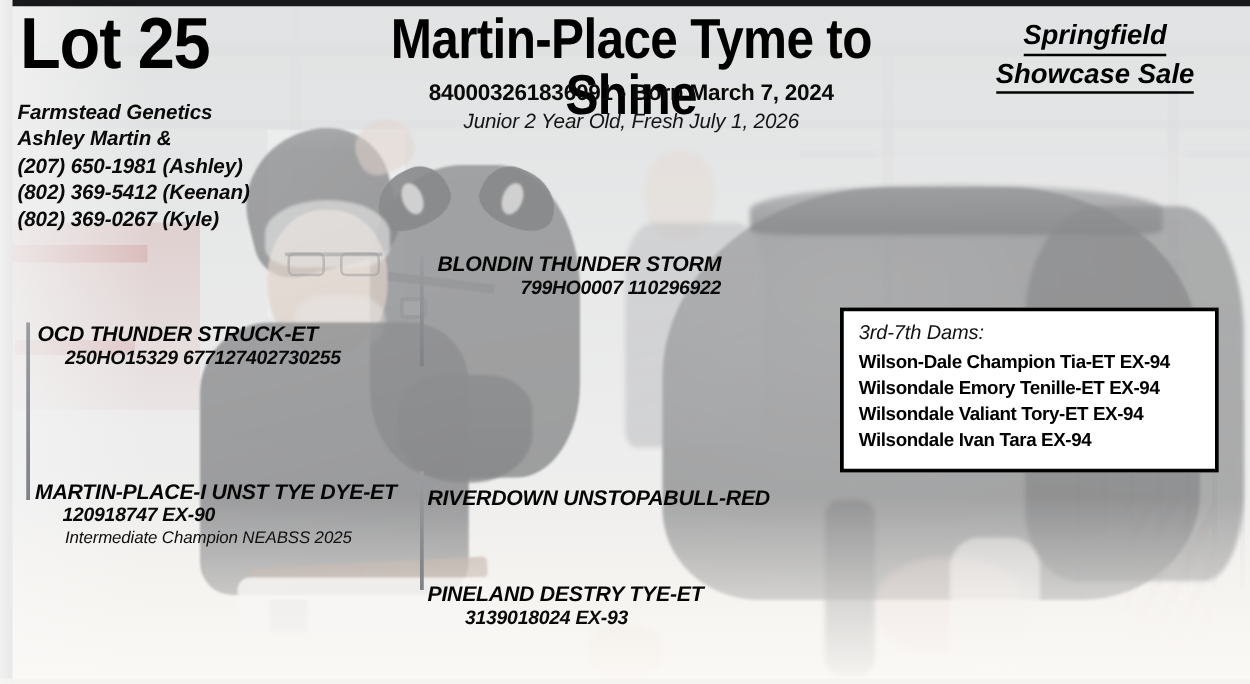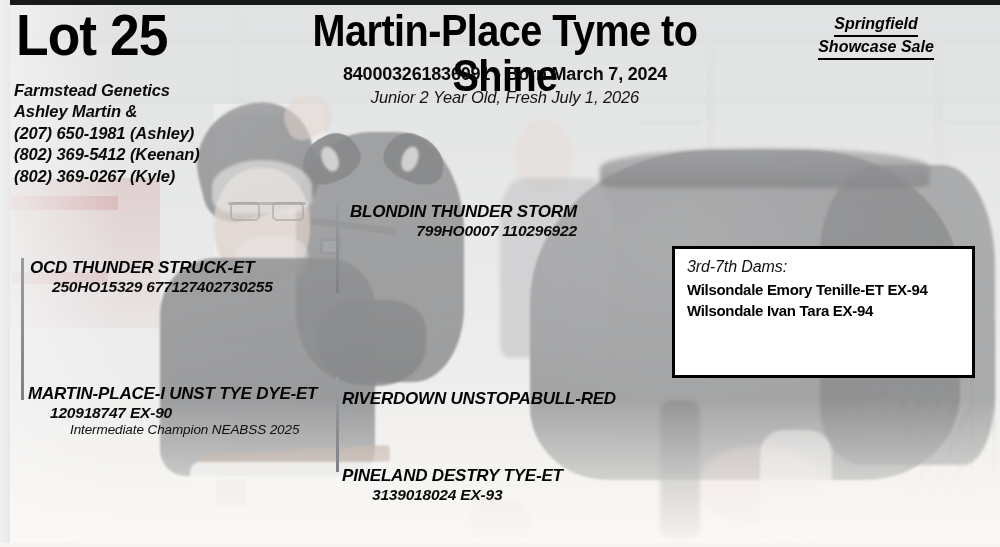--- a/index.html
+++ b/index.html
@@ -174,21 +174,21 @@
     font-size:18px;font-weight:bold;color:#0a0a0a;
     letter-spacing:-.2px;
   }
   .age-line{
     position:absolute;left:250px;top:88px;width:510px;text-align:center;
     font-size:16.5px;font-style:italic;color:#141414;letter-spacing:-.1px;
   }
 
   .sale-name{
     position:absolute;left:760px;top:14px;width:232px;text-align:center;
-    font-size:16px;font-weight:bold;font-style:italic;line-height:1.25;
+    font-size:22px;font-weight:bold;font-style:italic;line-height:1.25;
     color:#000;
   }
   .sale-name span{
     display:inline-block;border-bottom:2px solid #000;padding-bottom:1px;
   }
 
   
   .bracket{position:absolute;width:3px;
     background:linear-gradient(180deg,#9a9ea3,#7e8287);}
 
@@ -196,21 +196,21 @@
   .ped .name{
     font-size:17px;font-weight:bold;font-style:italic;
     color:#050505;white-space:nowrap;letter-spacing:-.2px;
   }
   .ped .ids{
     font-size:15.5px;font-weight:bold;font-style:italic;
     color:#0a0a0a;white-space:nowrap;letter-spacing:-.2px;
   }
   .ped .note{
     font-size:13.5px;font-style:italic;font-weight:normal;
-    color:#0f0f0f;white-space:nowrap;letter-spacing:-.1px;text-align:center;
+    color:#0f0f0f;white-space:nowrap;letter-spacing:-.1px;
   }
   .ped .ids.ind{padding-left:22px;}
   .ped .ids.ind2{padding-left:30px;}
   .ped .note.ind{padding-left:24px;}
 
   
   .dams-box{
     position:absolute;left:672px;top:246px;width:303px;height:132px;
     background:#ffffff;border:3px solid #000;
     padding:7px 0 0 12px;
@@ -337,19 +337,21 @@
     </div>
 
     <div class="ped" style="left:342px;top:466px;">
       <div class="name">PINELAND DESTRY TYE-ET</div>
       <div class="ids ind2">3139018024  EX-93</div>
     </div>
 
     <div class="dams-box">
       <div class="dams-title">3rd-7th Dams:</div>
       <div class="dams-list">
+        <div>Wilson-Dale Champion Tia-ET EX-94</div>
         <div>Wilsondale Emory Tenille-ET EX-94</div>
+        <div>Wilsondale Valiant Tory-ET EX-94</div>
         <div>Wilsondale Ivan Tara EX-94</div>
       </div>
     </div>
 
   </div>
 </div>
 
 </body></html>

